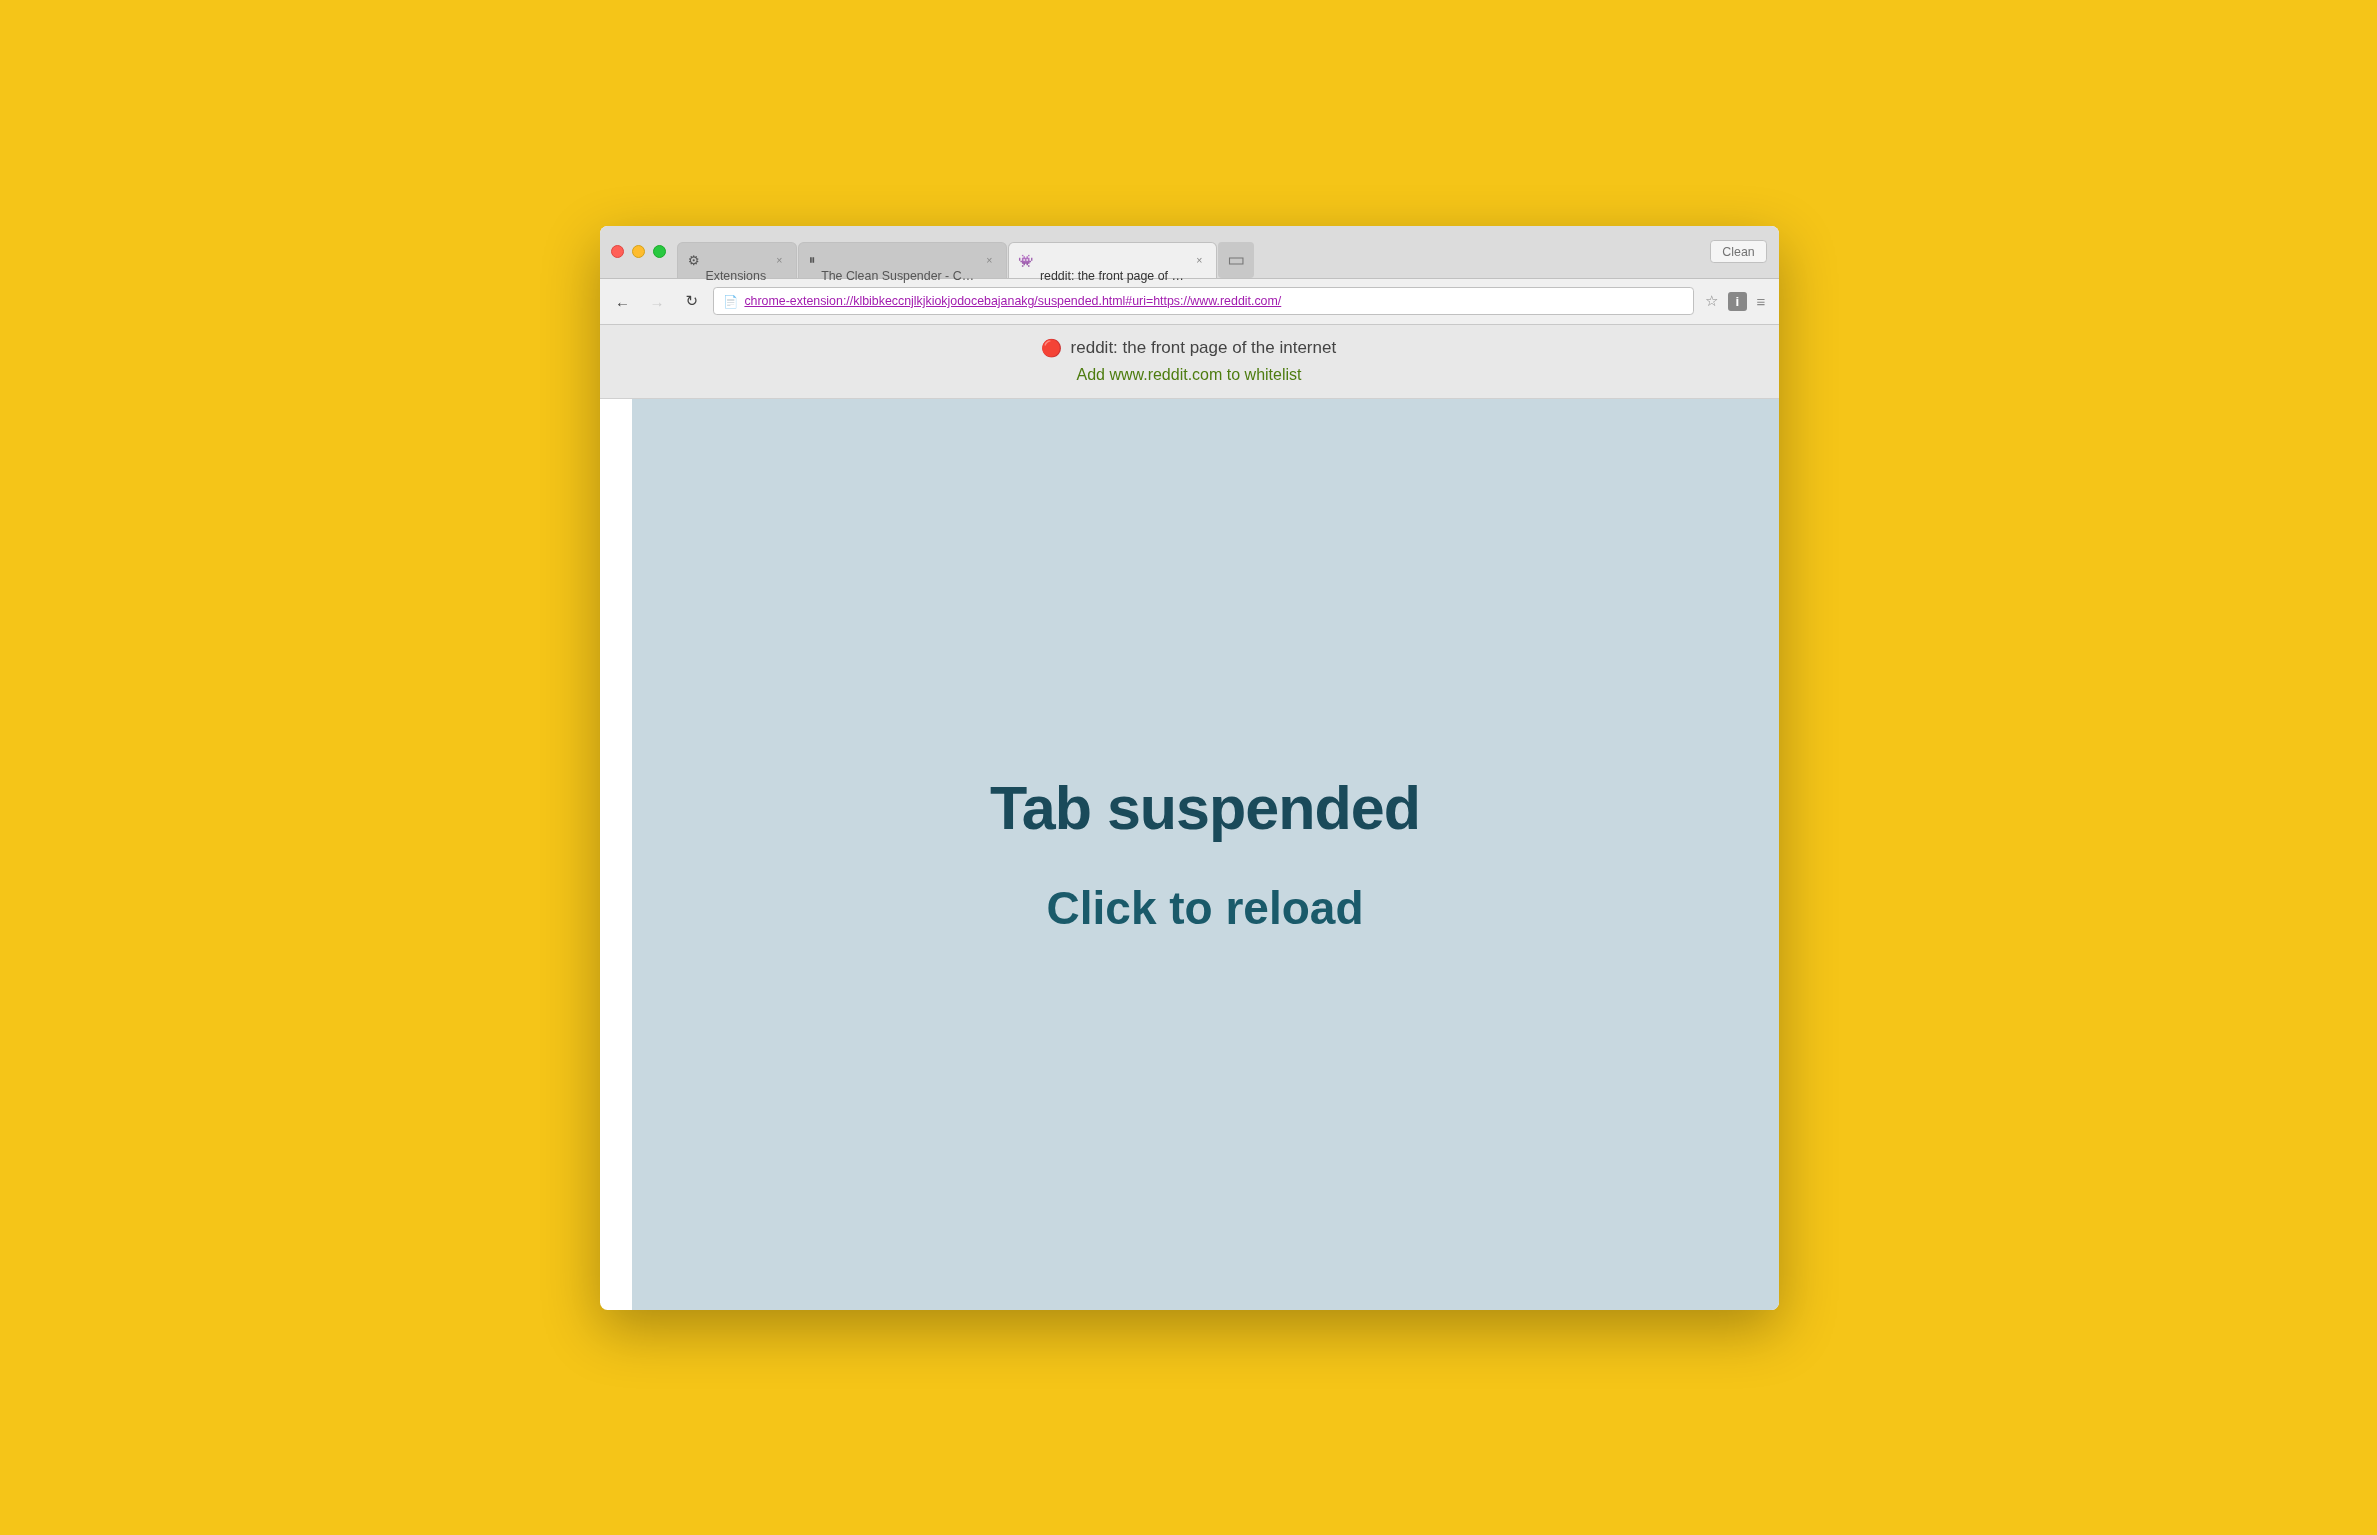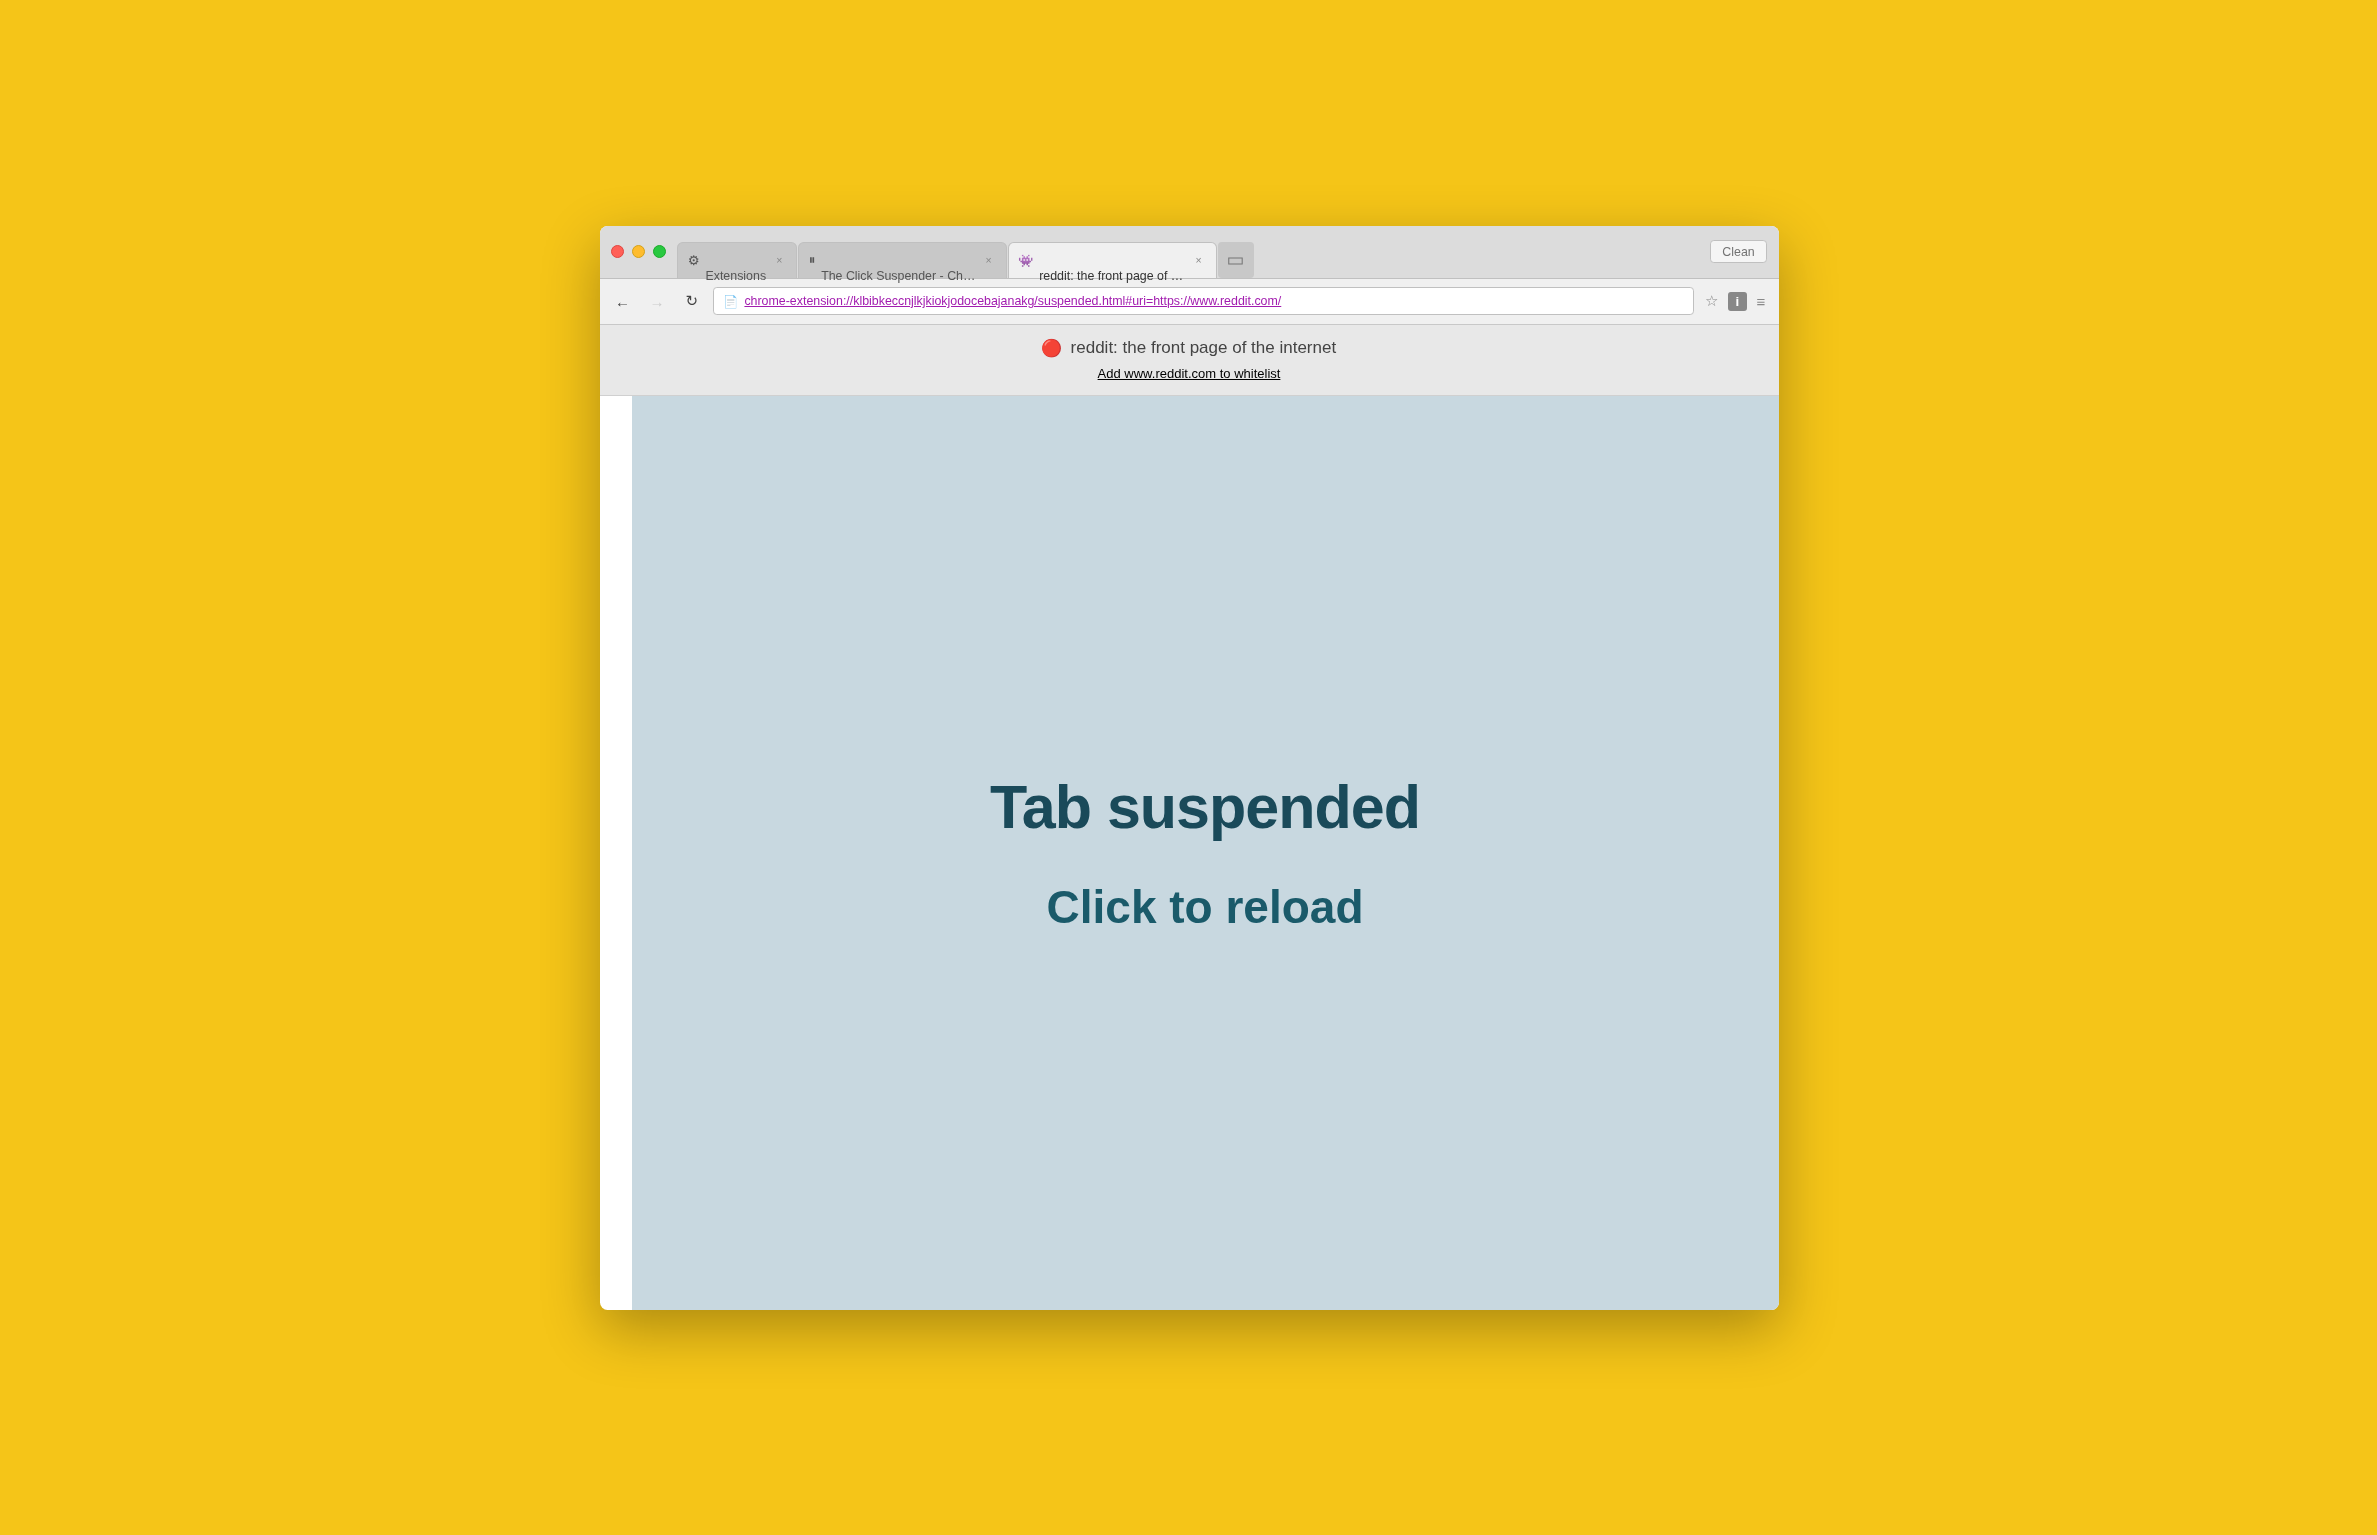--- a/index.html
+++ b/index.html
@@ -230,23 +230,22 @@
       gap: 7.6px;
       font-size: 17px;
       color: #444;
     }
 
     .reddit-icon {
       font-size: 17px;
     }
 
     .whitelist-link {
-      font-size: 13px;
-      color: #000000;
-      text-decoration: underline;
+      font-size: 16px;
+      color: #4d7c0f;
       cursor: pointer;
     }
 
     
     .main-content {
       flex: 1;
       background: #c8d8e0;
       display: flex;
       flex-direction: column;
       align-items: center;
@@ -284,21 +283,21 @@
     <div class="tabs-container">
 
       <div class="tab">
         <span class="tab-icon">⚙</span>
         <span class="tab-label">Extensions</span>
         <span class="tab-close">×</span>
       </div>
 
       <div class="tab">
         <span class="tab-icon">⏸</span>
-        <span class="tab-label">The Click Suspender - Ch…</span>
+        <span class="tab-label">The Clean Suspender - Ch…</span>
         <span class="tab-close">×</span>
       </div>
 
       <div class="tab active">
         <span class="tab-icon" style="font-size:12.4px;">👾</span>
         <span class="tab-label">reddit: the front page of th…</span>
         <span class="tab-close">×</span>
       </div>
 
       <div class="tab-new" style="font-size:19px; color:#777;">▭</div>

